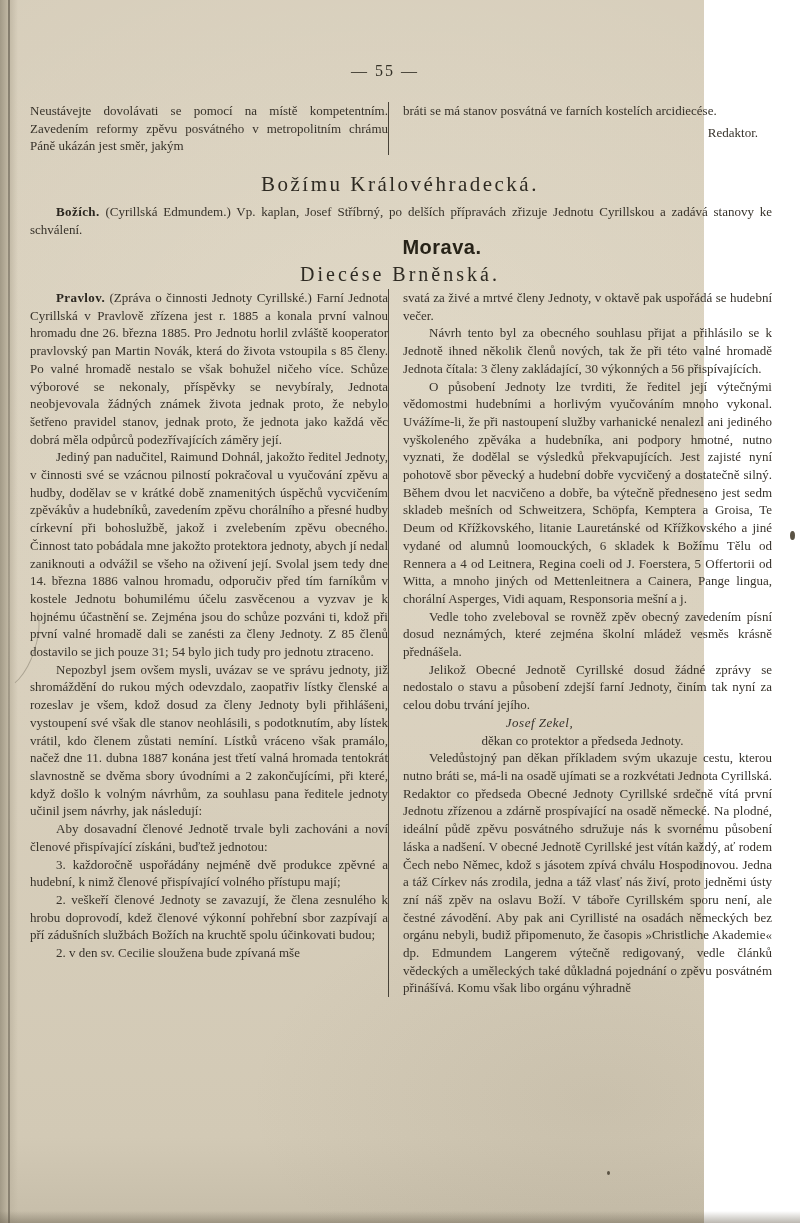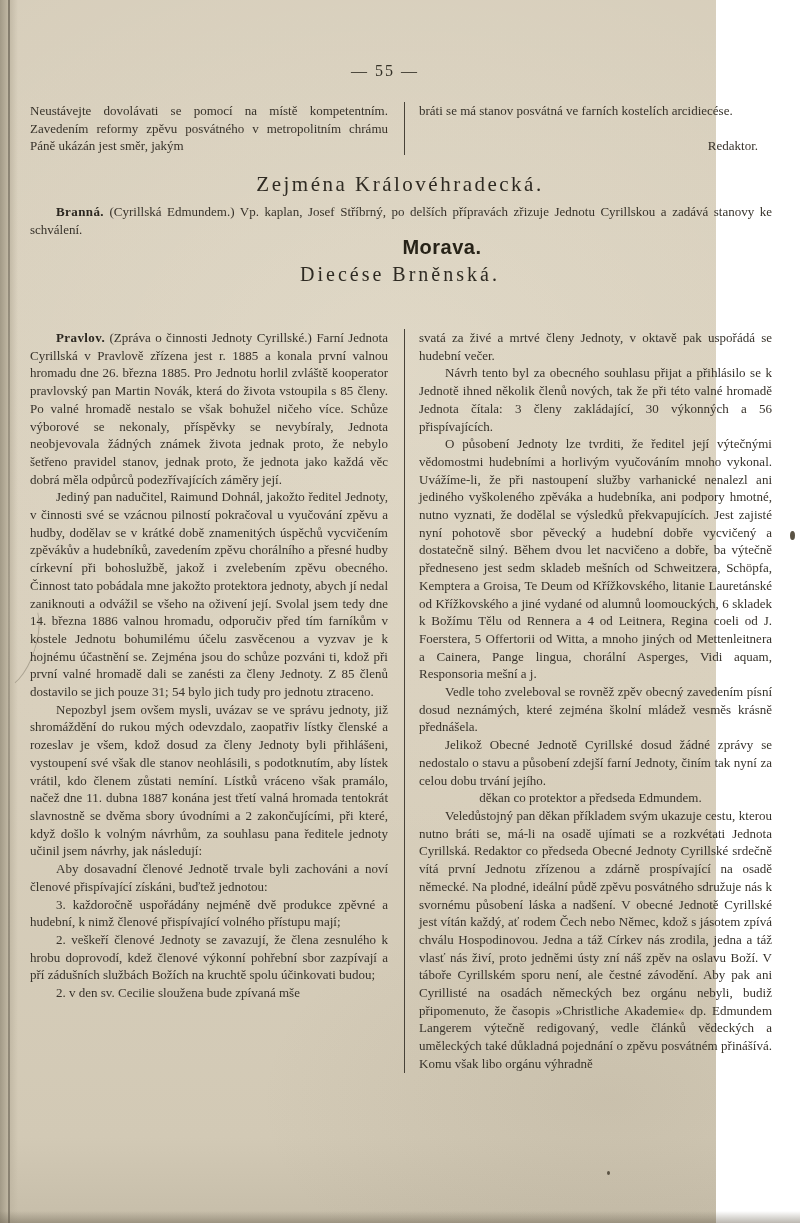--- a/index.html
+++ b/index.html
@@ -10,21 +10,20 @@
   }
   .page {
     position: relative;
     width: 704px; height: 1223px;
     background:
       radial-gradient(ellipse 900px 700px at 55% 30%, rgba(255,252,240,0.20), rgba(0,0,0,0) 70%),
       radial-gradient(ellipse 500px 300px at 85% 90%, rgba(120,110,90,0.10), rgba(0,0,0,0) 70%),
       linear-gradient(180deg, #d7cebb 0%, #d8cfbc 60%, #d2c9b5 93%, #c6bda9 100%),
       #d6cdba;
     color: #37322a;
-    padding-left: 12px;
   }
   
   .edge-left {
     position: absolute; left: 0; top: 0; width: 18px; height: 1223px;
     background: linear-gradient(90deg, #a29a87 0%, #bdb4a0 40%, rgba(189,180,160,0) 100%);
   }
   .edge-left-line {
     position: absolute; left: 8px; top: 0; width: 2px; height: 1223px;
     background: linear-gradient(180deg, rgba(80,74,62,0.55), rgba(80,74,62,0.25) 50%, rgba(80,74,62,0.5));
   }
@@ -43,57 +42,56 @@
   }
 
   .pagenum {
     position: absolute; top: 62px; left: 0; width: 770px;
     text-align: center; font-size: 16px; letter-spacing: 2px; color: #333026;
   }
 
   .bodytext {
     font-size: 13px; line-height: 17.7px; text-align: justify;
     color: #37322a;
-    gap: 16px;
   }
   .indent { text-indent: 26px; }
   p { margin: 0; }
   b { color: #2b2720; letter-spacing: 0.4px; }
 
   .intro {
     position: absolute; top: 102px; left: 30px; width: 742px;
     display: flex;
   }
   .intro-left { width: 358px; }
   .intro-right {
     flex: 1; margin-left: 0; padding-left: 14px;
     border-left: 1px solid #474238;
   }
-  .intro-sig { text-align: right; padding-right: 14px; margin-top: 17px; text-indent: 0; }
+  .intro-sig { text-align: right; padding-right: 14px; margin-top: 4px; text-indent: 0; }
 
   .h-diec1 {
     position: absolute; top: 172px; left: 0; width: 800px;
     text-align: center; font-size: 21px; letter-spacing: 2.5px; color: #2e2a22;
   }
   .entry-branna {
     position: absolute; top: 203px; left: 30px; width: 742px;
   }
   .h-morava {
     position: absolute; top: 236px; left: 0; width: 800px;
     text-align: center; font-family: "Liberation Sans", "DejaVu Sans", sans-serif;
     font-size: 20px; font-weight: bold; color: #272318; letter-spacing: 0.5px; margin-left: 42px;
   }
   .h-diec2 {
     position: absolute; top: 263px; left: 0; width: 800px;
     text-align: center; font-size: 20px; letter-spacing: 3px; color: #2e2a22;
   }
 
   .columns {
     position: absolute; top: 289px; left: 30px; width: 742px;
-    display: flex; align-items: stretch; margin-top: 40px;
+    display: flex; align-items: stretch;
   }
   .col-left { width: 358px; }
   .col-right { flex: 1; padding-left: 14px; border-left: 1px solid #474238; }
 
   .sig-name {
     text-align: center; padding-right: 96px;
     font-style: italic; text-indent: 0; letter-spacing: 0.5px;
   }
   .sig-title { text-align: center; text-indent: 0; padding-right: 10px; }
 </style>
@@ -114,24 +112,24 @@
   <div class="intro bodytext">
     <div class="intro-left">
       <p>Neustávejte dovolávati se pomocí na místě kompetentním. Zavedením reformy zpěvu posvátného v metropolitním chrámu Páně ukázán jest směr, jakým</p>
     </div>
     <div class="intro-right">
       <p>bráti se má stanov posvátná ve farních kostelích arcidiecése.</p>
       <p class="intro-sig">Redaktor.</p>
     </div>
   </div>
 
-  <div class="h-diec1">Zejména Královéhradecká.</div>
+  <div class="h-diec1">Božímu Královéhradecká.</div>
 
   <div class="entry-branna bodytext">
-    <p class="indent"><b>Branná.</b><span> (Cyrillská Edmundem.) Vp. kaplan, Josef Stříbrný, po delších přípravách zřizuje Jednotu Cyrillskou a zadává stanovy ke schválení.</span></p>
+    <p class="indent"><b>Božích.</b><span> (Cyrillská Edmundem.) Vp. kaplan, Josef Stříbrný, po delších přípravách zřizuje Jednotu Cyrillskou a zadává stanovy ke schválení.</span></p>
   </div>
 
   <div class="h-morava">Morava.</div>
   <div class="h-diec2">Diecése Brněnská.</div>
 
   <div class="columns bodytext">
     <div class="col-left">
       <p class="indent"><b>Pravlov.</b><span> (Zpráva o činnosti Jednoty Cyrillské.) Farní Jednota Cyrillská v Pravlově zřízena jest r. 1885 a konala první valnou hromadu dne 26. března 1885. Pro Jednotu horlil zvláště kooperator pravlovský pan Martin Novák, která do života vstoupila s 85 členy. Po valné hromadě nestalo se však bohužel ničeho více. Schůze výborové se nekonaly, příspěvky se nevybíraly, Jednota neobjevovala žádných známek života jednak proto, že nebylo šetřeno pravidel stanov, jednak proto, že jednota jako každá věc dobrá měla odpůrců podezřívajících záměry její.</span></p>
       <p class="indent">Jediný pan nadučitel, Raimund Dohnál, jakožto ředitel Jednoty, v činnosti své se vzácnou pilností pokračoval u vyučování zpěvu a hudby, dodělav se v krátké době znamenitých úspěchů vycvičením zpěvákův a hudebníků, zavedením zpěvu chorálního a přesné hudby církevní při bohoslužbě, jakož i zvelebením zpěvu obecného. Činnost tato pobádala mne jakožto protektora jednoty, abych jí nedal zaniknouti a odvážil se všeho na oživení její. Svolal jsem tedy dne 14. března 1886 valnou hromadu, odporučiv před tím farníkům v kostele Jednotu bohumilému účelu zasvěcenou a vyzvav je k hojnému účastnění se. Zejména jsou do schůze pozváni ti, kdož při první valné hromadě dali se zanésti za členy Jednoty. Z 85 členů dostavilo se jich pouze 31; 54 bylo jich tudy pro jednotu ztraceno.</p>
       <p class="indent">Nepozbyl jsem ovšem mysli, uvázav se ve správu jednoty, již shromáždění do rukou mých odevzdalo, zaopatřiv lístky členské a rozeslav je všem, kdož dosud za členy Jednoty byli přihlášeni, vystoupení své však dle stanov neohlásili, s podotknutím, aby lístek vrátil, kdo členem zůstati nemíní. Lístků vráceno však pramálo, načež dne 11. dubna 1887 konána jest třetí valná hromada tentokrát slavnostně se dvěma sbory úvodními a 2 zakončujícími, při které, když došlo k volným návrhům, za souhlasu pana ředitele jednoty učinil jsem návrhy, jak následují:</p>
@@ -139,18 +137,19 @@
       <p class="indent">3. každoročně uspořádány nejméně dvě produkce zpěvné a hudební, k nimž členové přispívající volného přístupu mají;</p>
       <p class="indent">2. veškeří členové Jednoty se zavazují, že člena zesnulého k hrobu doprovodí, kdež členové výkonní pohřební sbor zazpívají a pří zádušních službách Božích na kruchtě spolu účinkovati budou;</p>
       <p class="indent">2. v den sv. Cecilie sloužena bude zpívaná mše</p>
     </div>
     <div class="col-right">
       <p>svatá za živé a mrtvé členy Jednoty, v oktavě pak uspořádá se hudební večer.</p>
       <p class="indent">Návrh tento byl za obecného souhlasu přijat a přihlásilo se k Jednotě ihned několik členů nových, tak že při této valné hromadě Jednota čítala: 3 členy zakládající, 30 výkonných a 56 přispívajících.</p>
       <p class="indent">O působení Jednoty lze tvrditi, že ředitel její výtečnými vědomostmi hudebními a horlivým vyučováním mnoho vykonal. Uvážíme-li, že při nastoupení služby varhanické nenalezl ani jediného vyškoleného zpěváka a hudebníka, ani podpory hmotné, nutno vyznati, že dodělal se výsledků překvapujících. Jest zajisté nyní pohotově sbor pěvecký a hudební dobře vycvičený a dostatečně silný. Během dvou let nacvičeno a dobře, ba výtečně předneseno jest sedm skladeb mešních od Schweitzera, Schöpfa, Kemptera a Groisa, Te Deum od Křížkovského, litanie Lauretánské od Křížkovského a jiné vydané od alumnů loomouckých, 6 skladek k Božímu Tělu od Rennera a 4 od Leitnera, Regina coeli od J. Foerstera, 5 Offertorii od Witta, a mnoho jiných od Mettenleitnera a Cainera, Pange lingua, chorální Asperges, Vidi aquam, Responsoria mešní a j.</p>
       <p class="indent">Vedle toho zveleboval se rovněž zpěv obecný zavedením písní dosud neznámých, které zejména školní mládež vesměs krásně přednášela.</p>
       <p class="indent">Jelikož Obecné Jednotě Cyrillské dosud žádné zprávy se nedostalo o stavu a působení zdejší farní Jednoty, činím tak nyní za celou dobu trvání jejího.</p>
-      <p class="sig-title">děkan co protektor a předseda Edmundem.</p>
+      <p class="sig-name">Josef Zekel,</p>
+      <p class="sig-title">děkan co protektor a předseda Jednoty.</p>
       <p class="indent">Veledůstojný pan děkan příkladem svým ukazuje cestu, kterou nutno bráti se, má-li na osadě ujímati se a rozkvétati Jednota Cyrillská. Redaktor co předseda Obecné Jednoty Cyrillské srdečně vítá první Jednotu zřízenou a zdárně prospívající na osadě německé. Na plodné, ideální půdě zpěvu posvátného sdružuje nás k svornému působení láska a nadšení. V obecné Jednotě Cyrillské jest vítán každý, ať rodem Čech nebo Němec, kdož s jásotem zpívá chválu Hospodinovou. Jedna a táž Církev nás zrodila, jedna a táž vlasť nás živí, proto jedněmi ústy zní náš zpěv na oslavu Boží. V táboře Cyrillském sporu není, ale čestné závodění. Aby pak ani Cyrillisté na osadách německých bez orgánu nebyli, budiž připomenuto, že časopis »Christliche Akademie« dp. Edmundem Langerem výtečně redigovaný, vedle článků vědeckých a uměleckých také důkladná pojednání o zpěvu posvátném přinášívá. Komu však libo orgánu výhradně</p>
     </div>
   </div>
 
 </div>
 
 </body></html>

